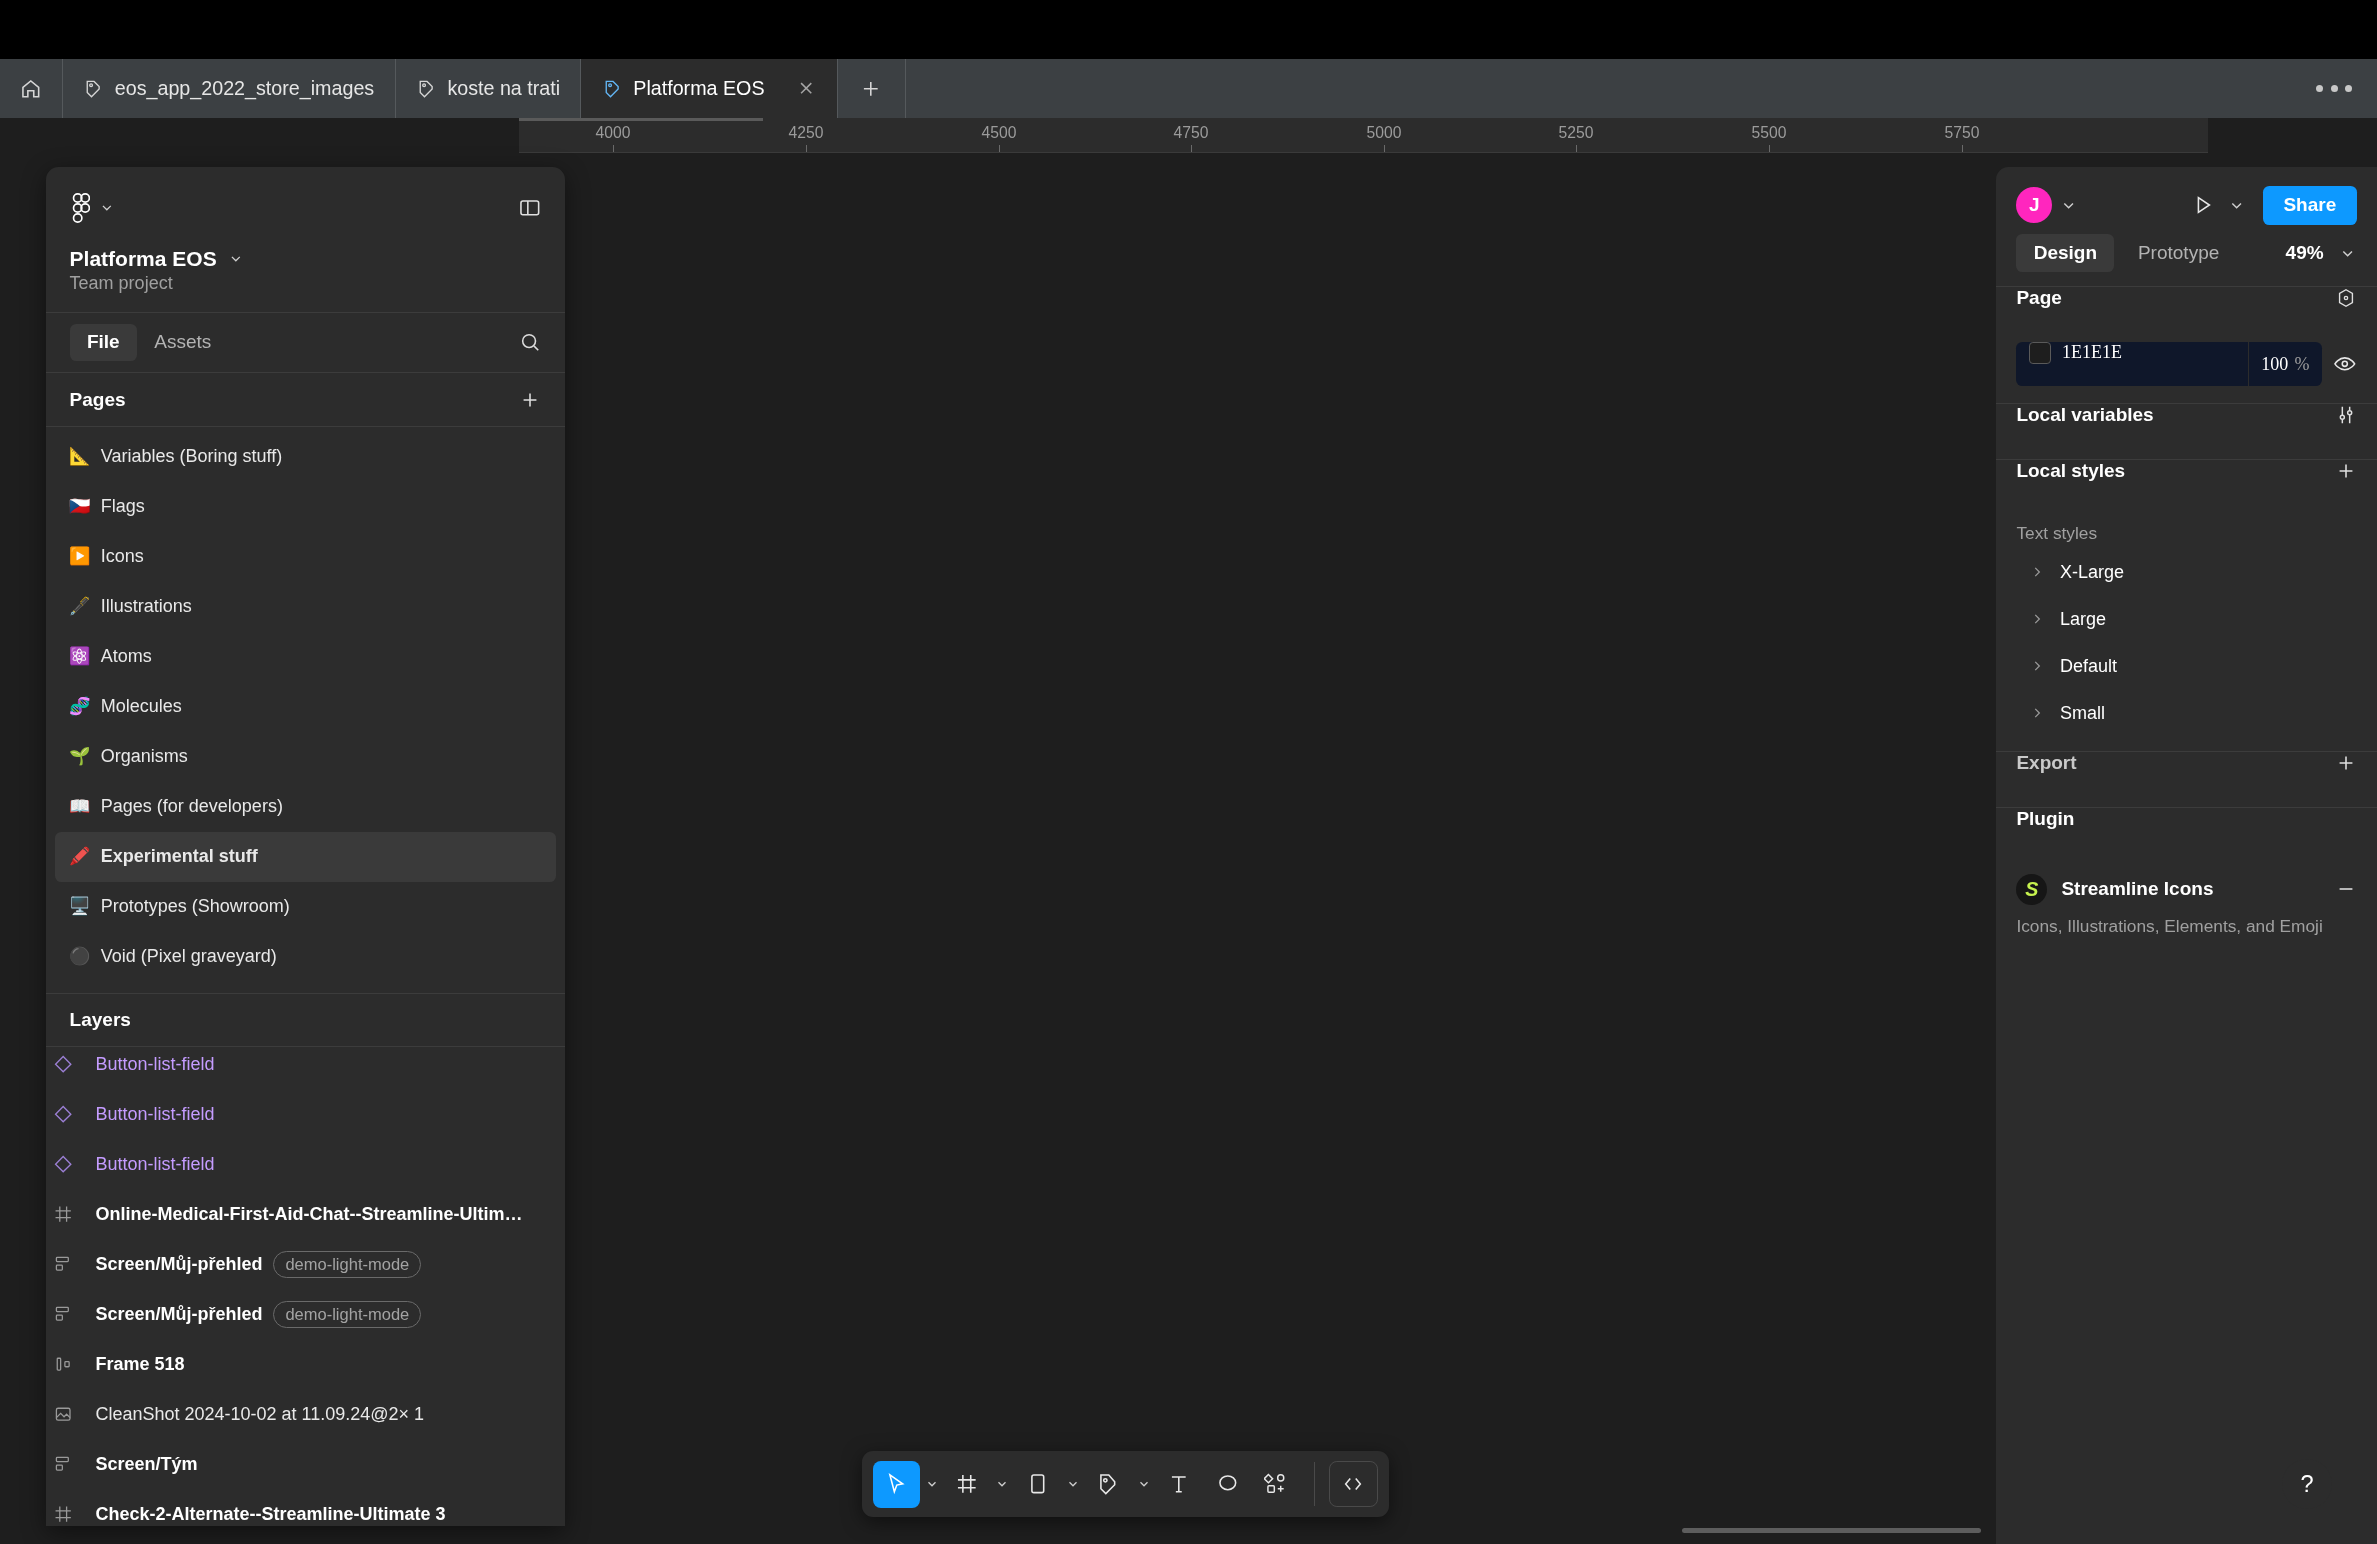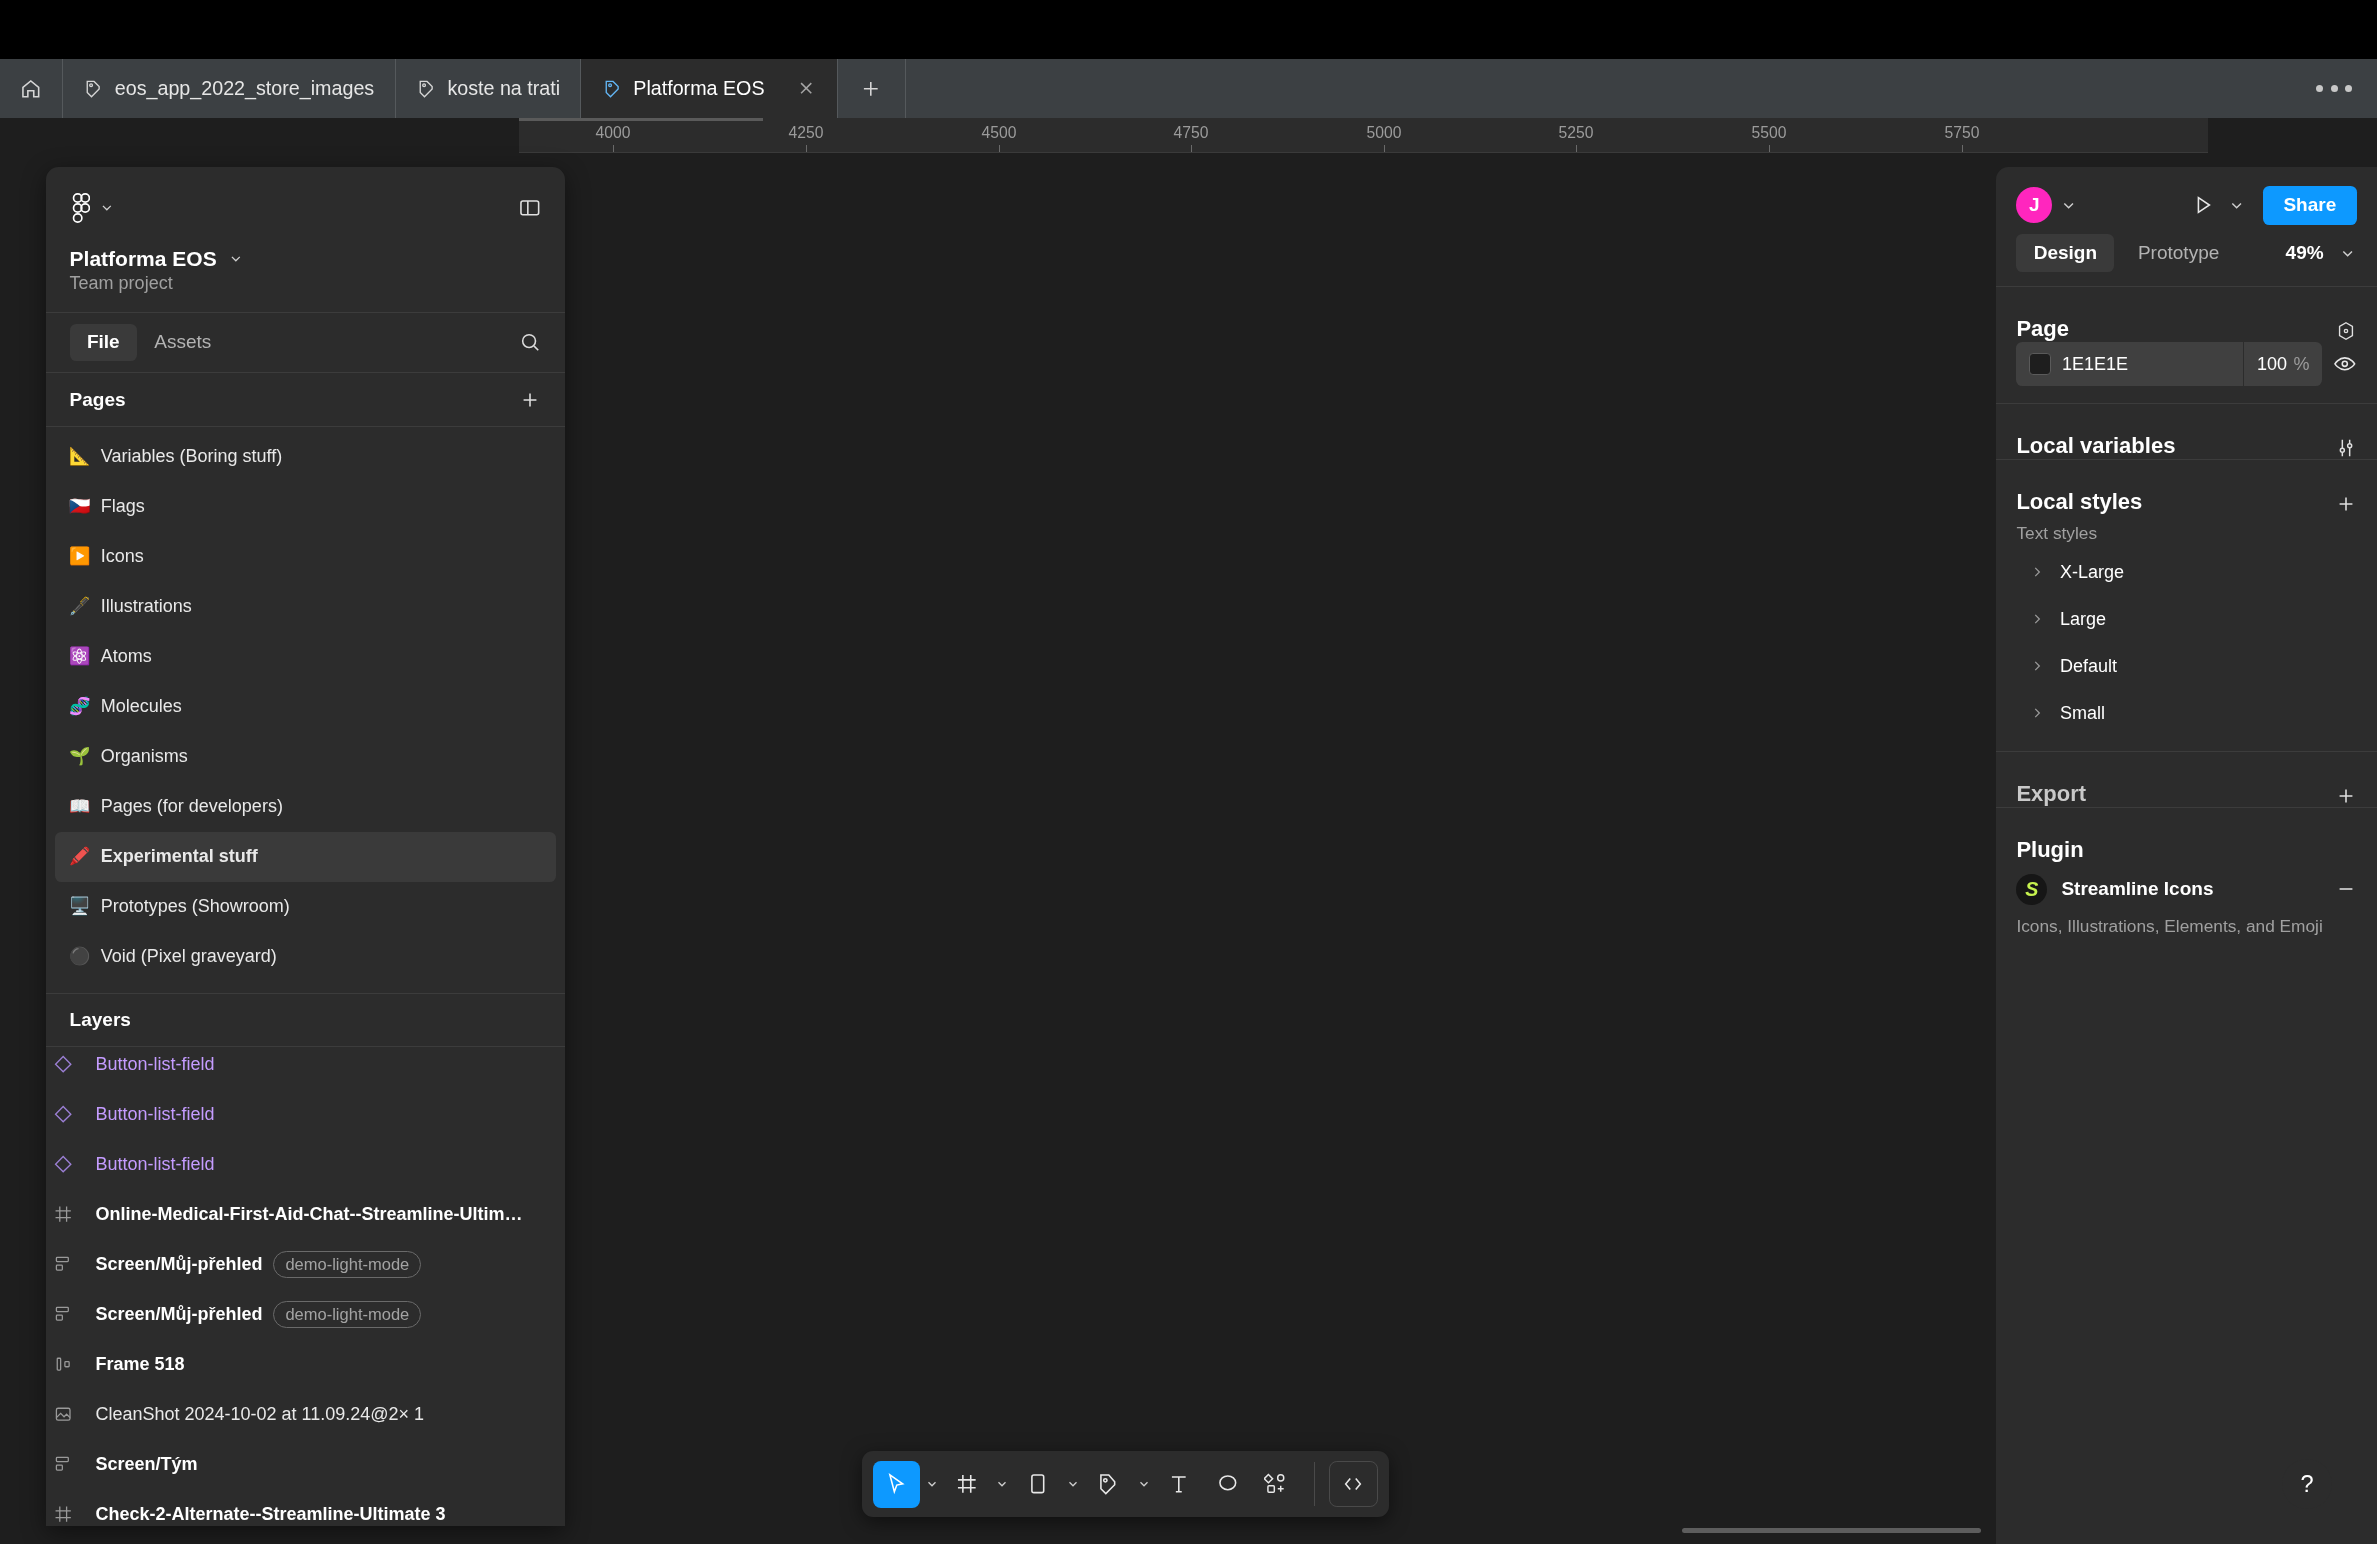--- a/index.html
+++ b/index.html
@@ -128,27 +128,27 @@
   .share-btn {
     background: #0d99ff; color: #fff; font-size: 19px; font-weight: bold;
     padding: 8.6px 20.4px; border-radius: 6.3px; cursor: pointer;
   }
   .rp-tabs { display: flex; align-items: center; padding: 6.3px 20.4px 14px 20.4px; gap: 6.3px; }
   .zoom-val { color: #fff; font-size: 19px; font-weight: bold; margin-left: auto; }
   .rp-sec {
     border-top: 0.8px solid #3c3c3c; padding: 0 20.4px;
   }
   .rp-sec-head {
-    display: flex; align-items: flex-end; justify-content: space-between;
-    height: 55px; color: #fff; font-size: 22px; font-weight: bold;
+    display: flex; align-items: flex-start; justify-content: space-between;
+    height: 55px; color: #fff; font-size: 19px; font-weight: bold;
   }
   .color-row { display: flex; align-items: center; gap: 11px; padding-bottom: 17.3px; }
   .color-field {
-    flex: 1; display: flex; align-items: center; background: #404040;
-    border-radius: 6.3px; height: 44px; overflow: hidden;
+    flex: 1; display: flex; align-items: flex-start; background: #0f172a;
+    border-radius: 6.3px; height: 44px; overflow: hidden; font-family: Liberation Serif, serif;
   }
   .swatch { width: 22px; height: 22px; border-radius: 3.9px; background: #1e1e1e; border: 0.8px solid #5a5a5a; margin: 0 11px 0 12.6px; }
   .hexval { color: #fff; font-size: 18px; flex: 1; }
   .opacity-cell {
     display: flex; align-items: center; gap: 6.3px; border-left: 0.8px solid #2c2c2c;
     padding: 0 12.6px; height: 100%;
   }
   .opacity-cell .num { color: #fff; font-size: 18px; }
   .opacity-cell .pct { color: #9b9b9b; font-size: 18px; }
   .styles-label { color: #a0a0a0; font-size: 17.3px; padding: 7.9px 0 4.7px 0; }

